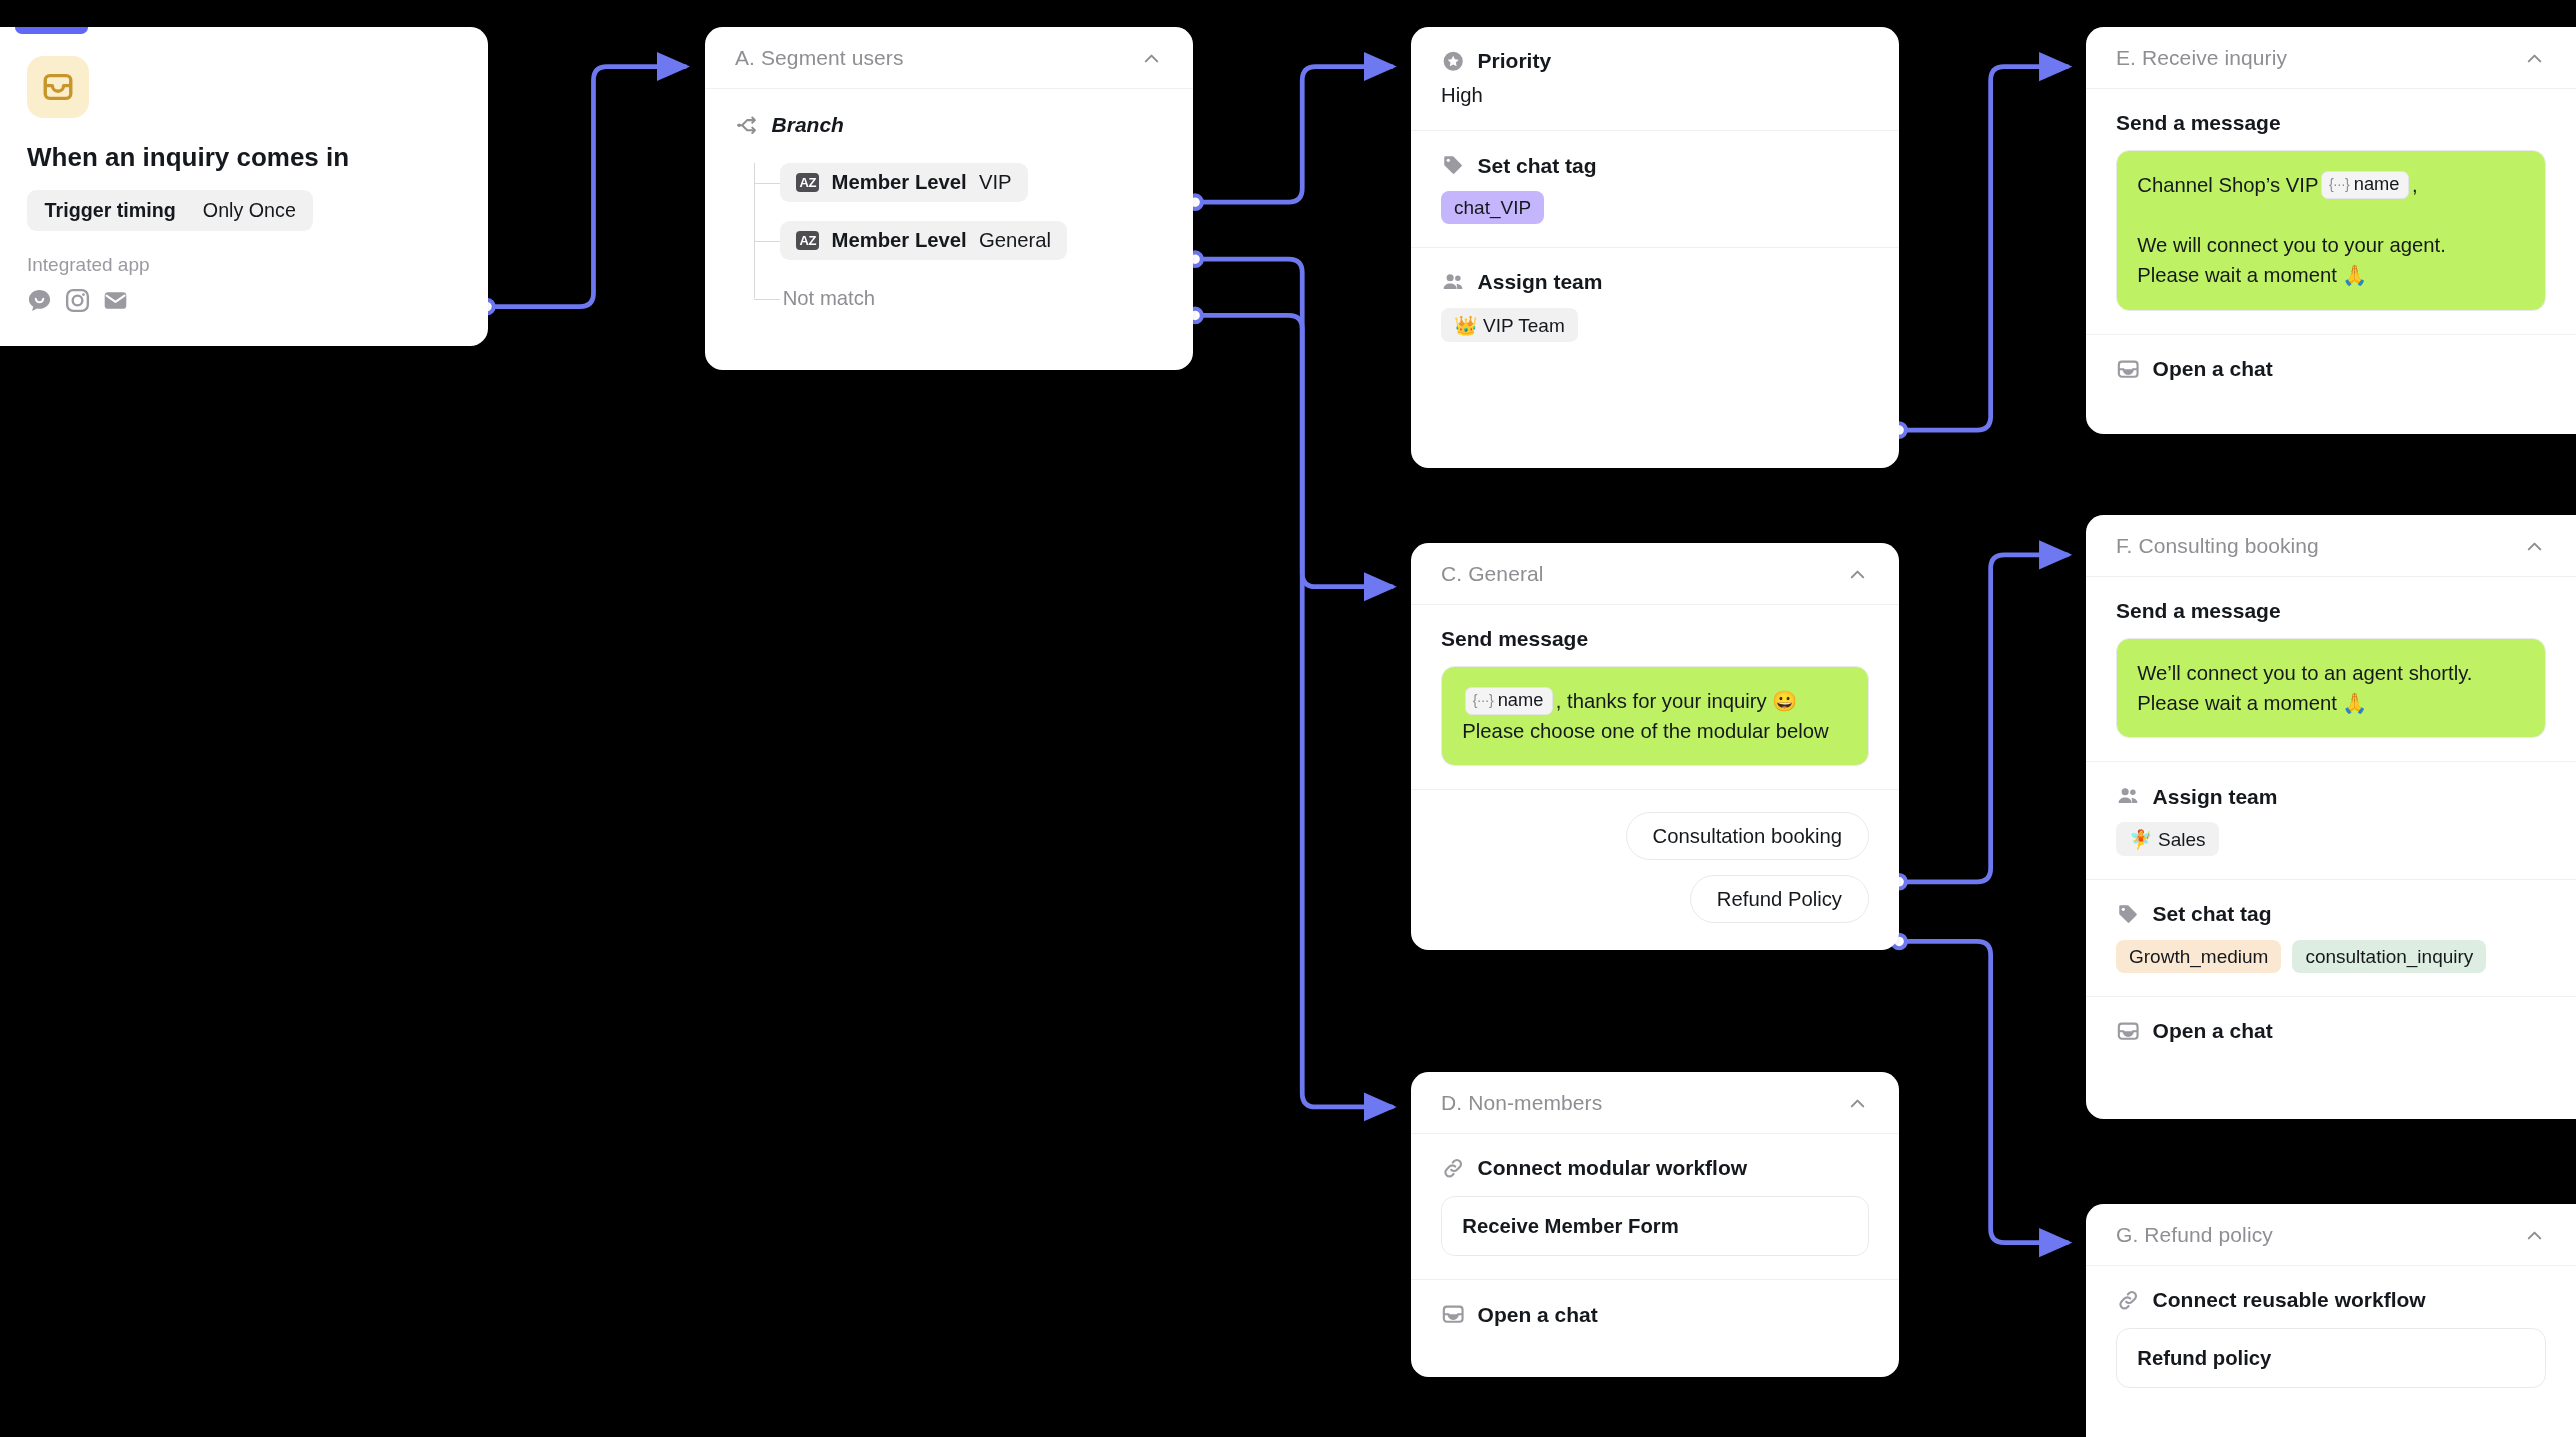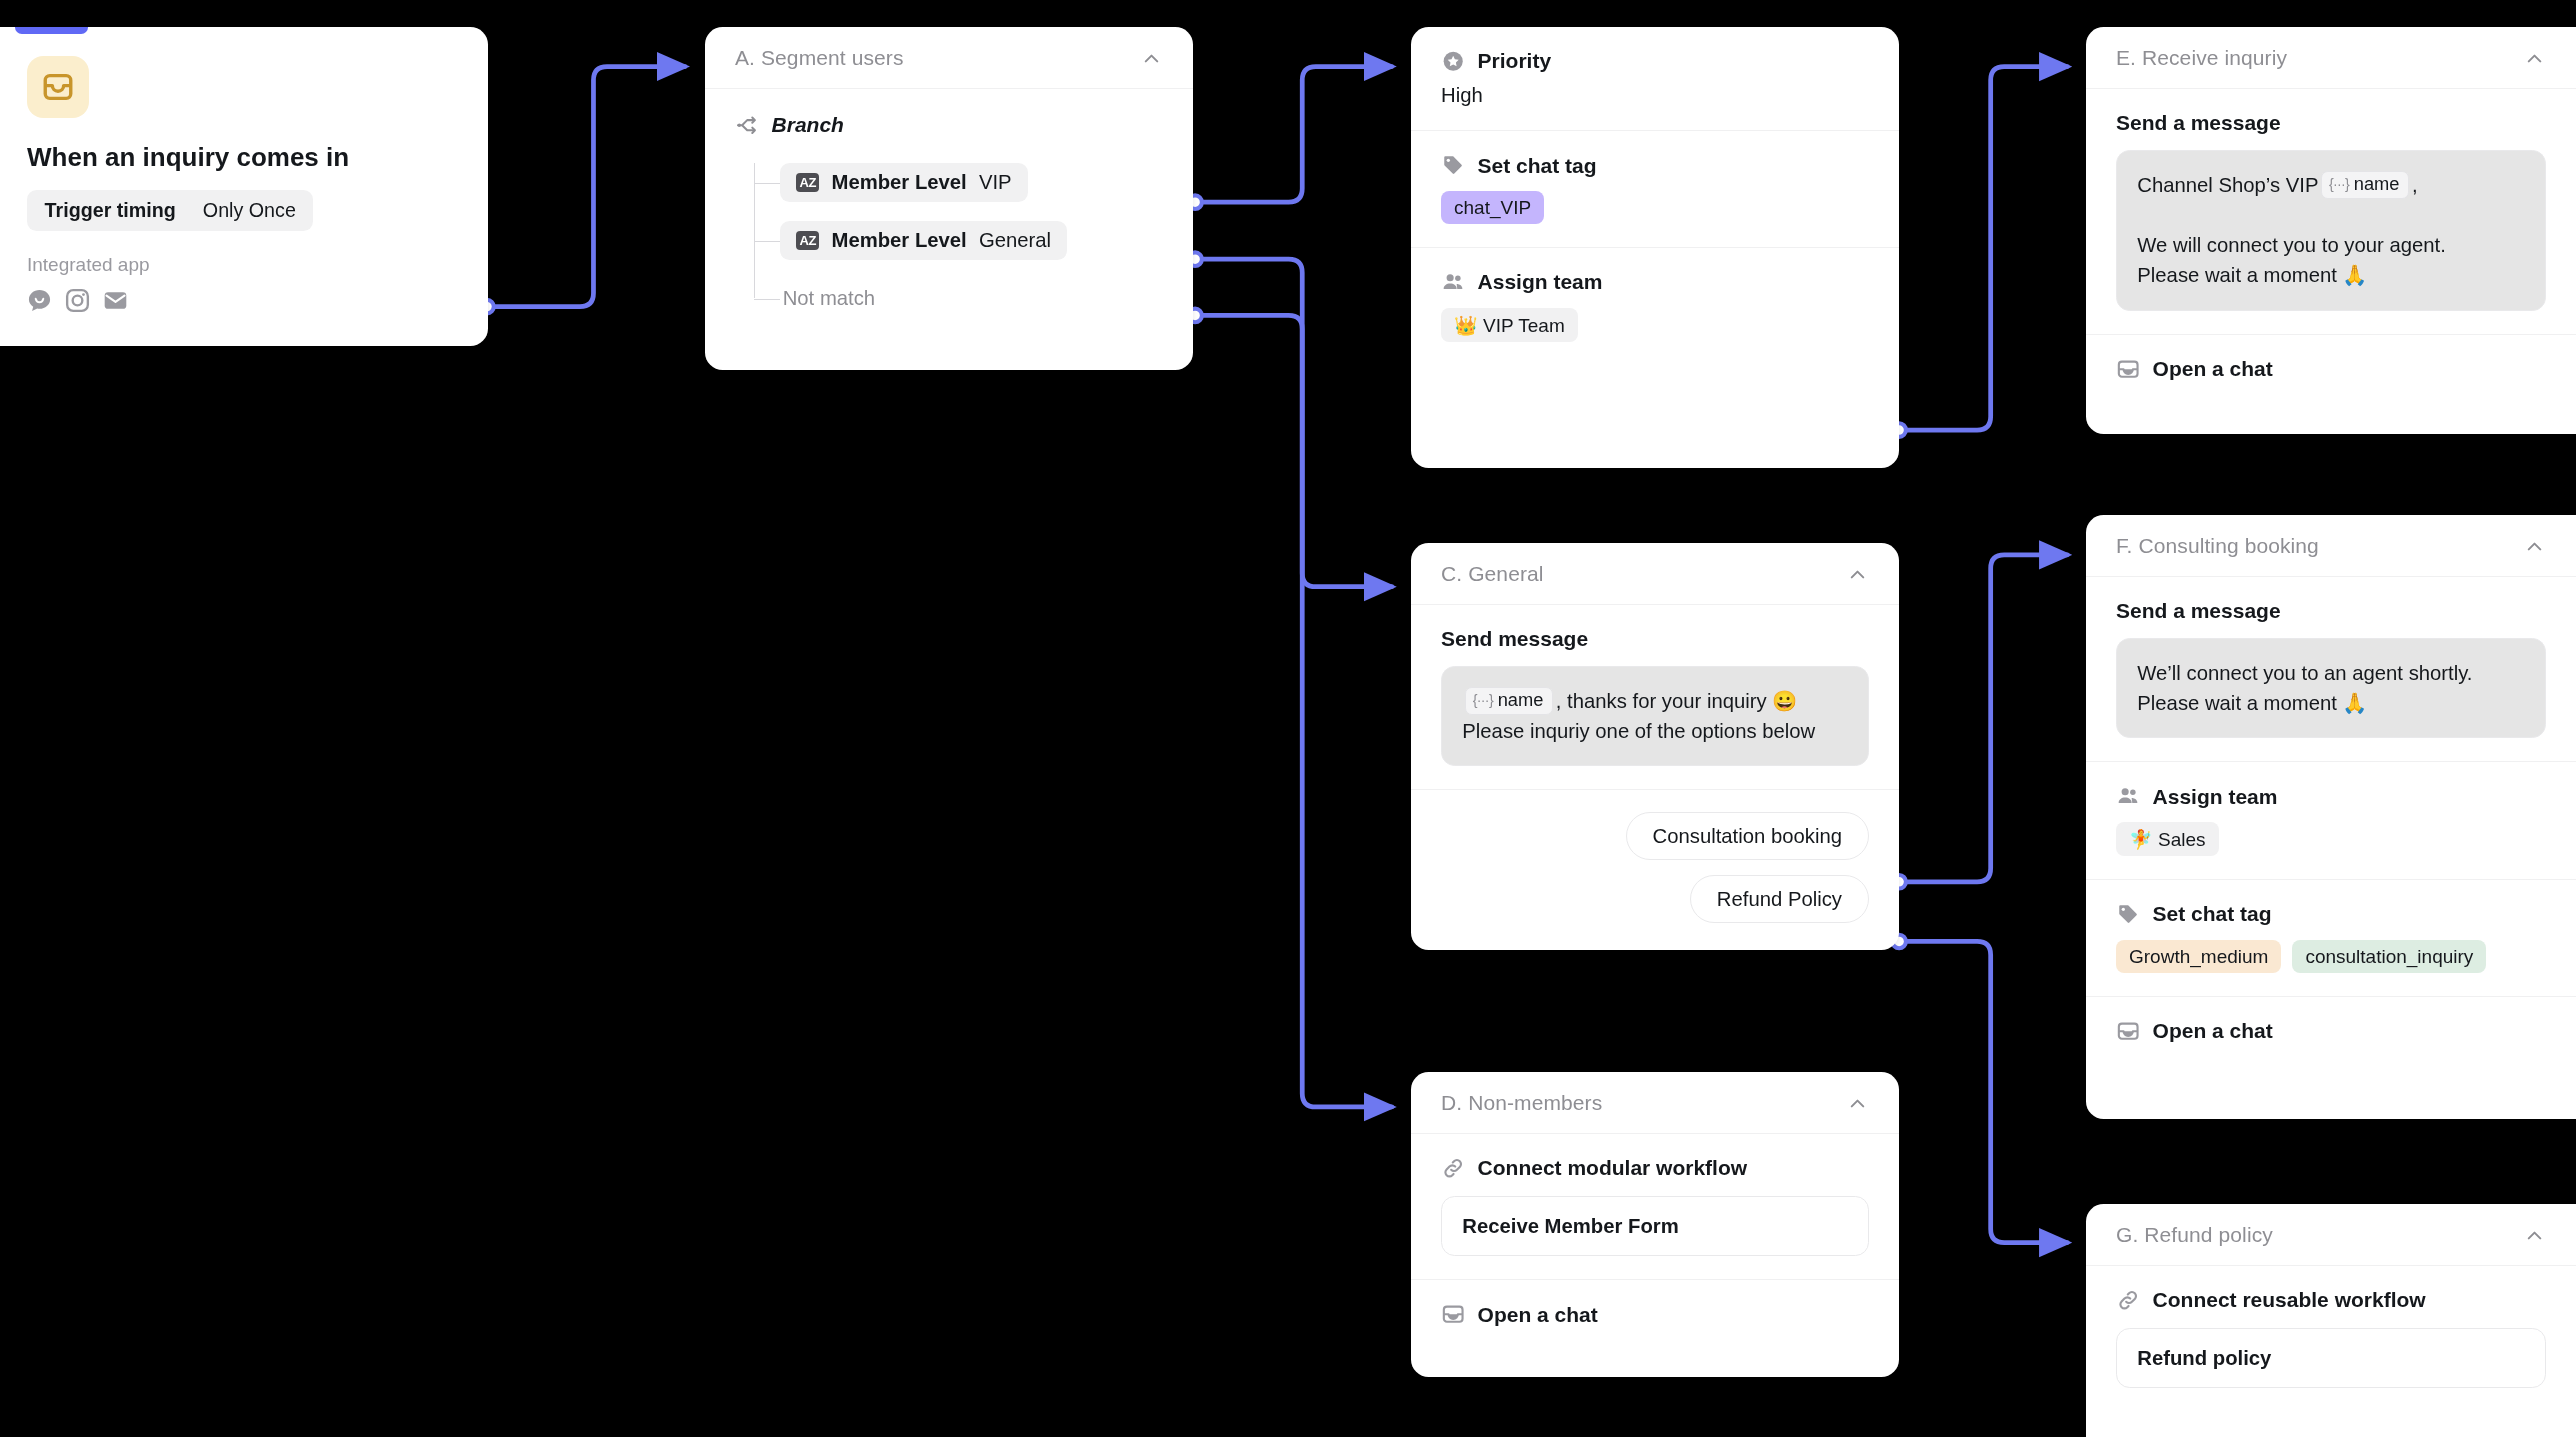--- a/index.html
+++ b/index.html
@@ -42,21 +42,21 @@
 
   
   .msg {
     margin-top: 15px;
     border: 1.4px solid #E9E9EB;
     border-radius: 13.6px;
     padding: 19px 20.3px;
     font-size: 20.3px;
     line-height: 1.5;
     color: #15181C;
-    background: #e5e5e5;
+    background: #bef264;
   }
   .msg-line { display: flex; flex-wrap: wrap; align-items: center; }
 
   
   .varchip {
     display: inline-flex; align-items: center; gap: 4.7px;
     background: #F4F4F5; border: 1.4px solid #E4E4E7;
     border-radius: 6.8px; padding: 1.4px 8.8px 2px 6.8px;
     font-size: 18.3px; color: #15181C; line-height: 1.25;
     vertical-align: middle; margin: 0 2.7px;
@@ -304,21 +304,21 @@
     <div class="sect">
       <div class="sect-title">Send message</div>
       <div class="msg">
         <div class="msg-line">
           <span class="varchip">
               <span class="brace">{···}</span>
               <span>name</span>
             </span>
           <span>, thanks for your inquiry 😀</span>
         </div>
-        <div>Please inquriy one of the options below</div>
+        <div>Please choose one of the modular below</div>
       </div>
     </div>
     <div class="sect">
       <div class="opts">
         <div class="opt">Consultation booking</div>
         <div class="opt">Refund Policy</div>
       </div>
     </div>
   </div>
 

